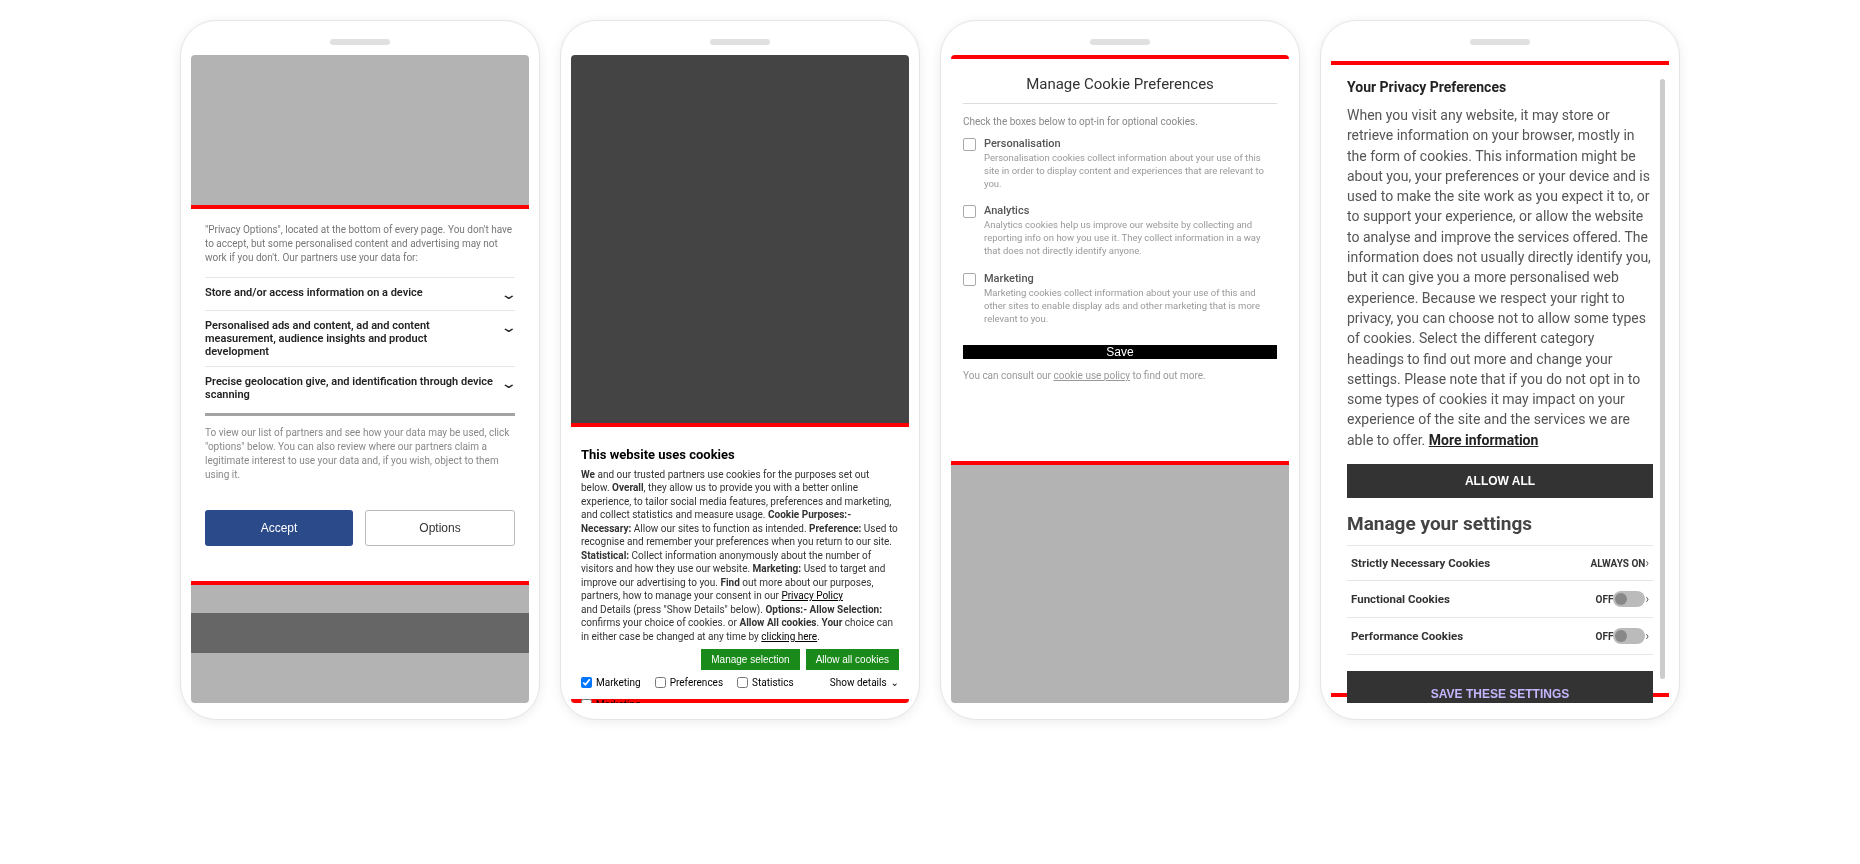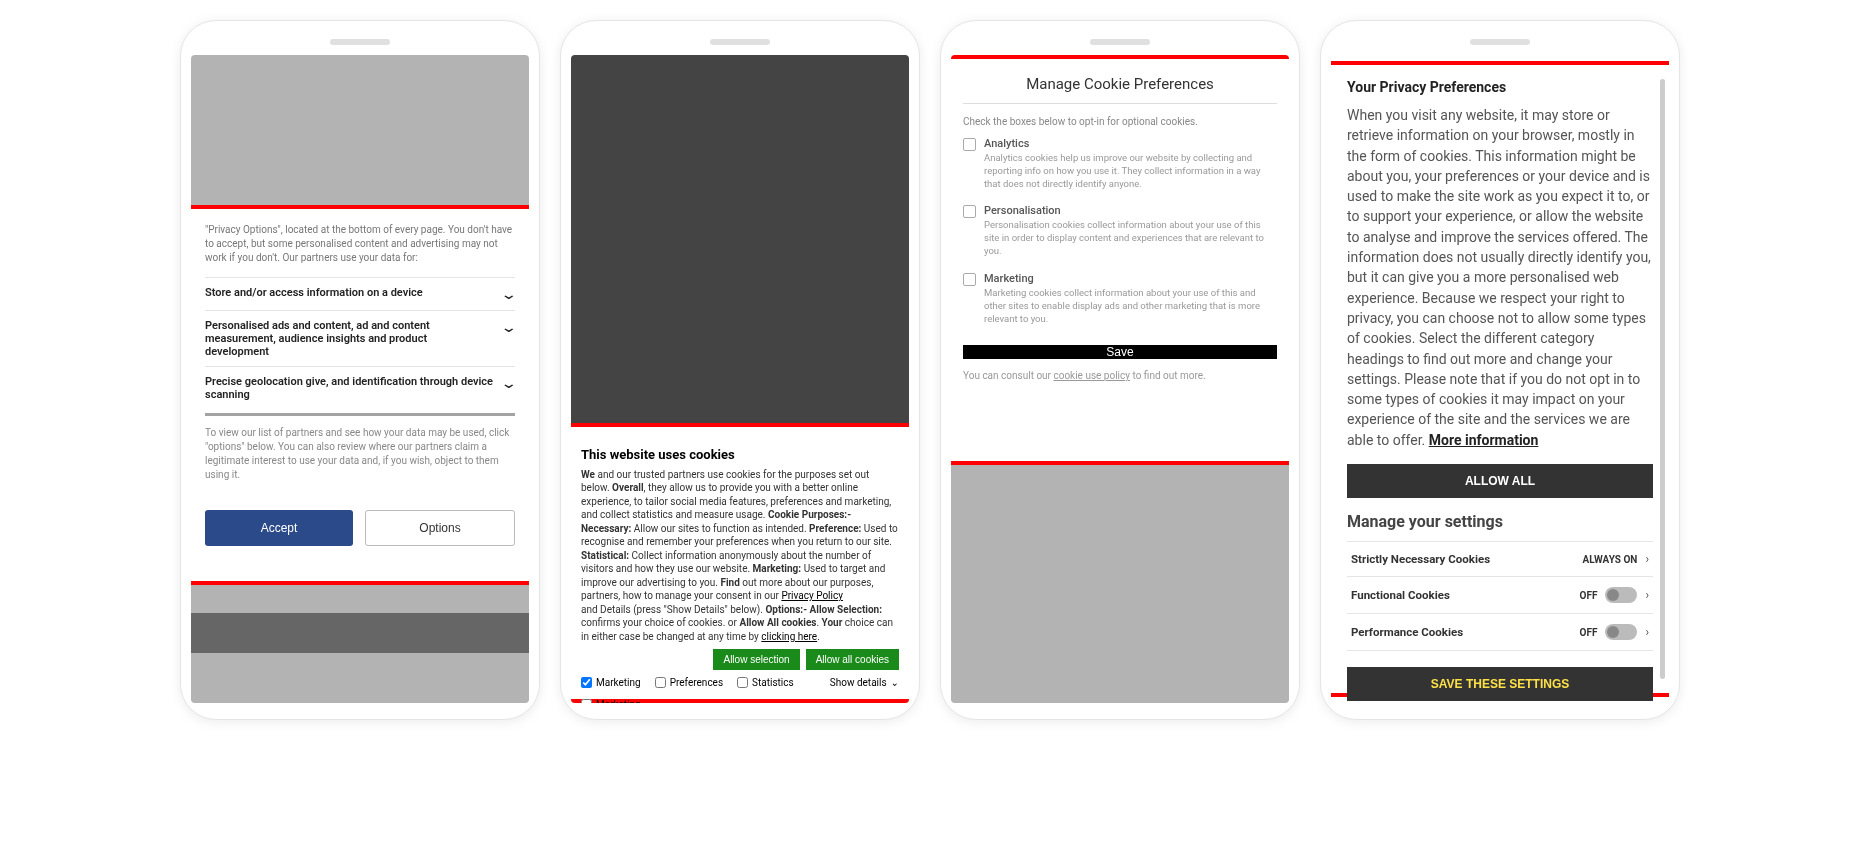--- a/index.html
+++ b/index.html
@@ -223,31 +223,31 @@
       width: 100%;
       background: #333;
       color: #fff;
       border: none;
       padding: 10px;
       font-size: 12px;
       font-weight: 700;
       margin-top: 14px;
       cursor: pointer;
     }
-    .p4-sub { font-size: 16px; font-weight: 700; color: #444; margin: 14px 0 10px; }
+    .p4-sub { font-size: 19px; font-weight: 700; color: #444; margin: 14px 0 10px; }
     .p4-row {
       display: flex;
       align-items: center;
       justify-content: space-between;
       padding: 10px 4px;
       border-top: 1px solid #e5e5e5;
     }
     .p4-row:last-of-type { border-bottom: 1px solid #e5e5e5; }
     .p4-row-label { font-size: 11.5px; font-weight: 700; color: #333; }
-    .p4-row-right { display: flex; align-items: center; gap: 8px; }
+    .p4-row-right { display: flex; align-items: center; }
     .p4-state { font-size: 10px; font-weight: 700; color: #333; }
     .toggle {
       width: 32px;
       height: 16px;
       background: #bbb;
       border-radius: 8px;
       position: relative;
     }
     .toggle::after {
       content: "";
@@ -256,23 +256,23 @@
       height: 12px;
       background: #888;
       border-radius: 50%;
       top: 2px;
       left: 2px;
     }
     .arrow-right { font-size: 12px; color: #555; }
     .p4-save {
       width: 100%;
       background: #333;
-      color: #fde047;
+      color: #c4b5fd;
       border: none;
-      padding: 10px;
+      padding: 16px;
       font-size: 12px;
       font-weight: 700;
       margin-top: 16px;
       cursor: pointer;
     }
     .p1-screen-extra {
       position: absolute;
       bottom: 50px;
       left: 0; right: 0;
       height: 40px;
@@ -323,21 +323,21 @@
 
 <div class="phone">
   <div class="speaker"></div>
   <div class="screen screen-2">
     <div class="red-box p2-box">
       <div class="p2-title">This website uses cookies</div>
       <div class="p2-text">
         <b>We</b> and our trusted partners use cookies for the purposes set out below. <b>Overall</b>, they allow us to provide you with a better online experience, to tailor social media features, preferences and marketing, and collect statistics and measure usage. <b>Cookie Purposes:- Necessary:</b> Allow our sites to function as intended. <b>Preference:</b> Used to recognise and remember your preferences when you return to our site. <b>Statistical:</b> Collect information anonymously about the number of visitors and how they use our website. <b>Marketing:</b> Used to target and improve our advertising to you. <b>Find</b> out more about our purposes, partners, how to manage your consent in our <a href="#">Privacy Policy</a><br>and Details (press "Show Details" below). <b>Options:- Allow Selection:</b> confirms your choice of cookies. or <b>Allow All cookies</b>. <b>Your</b> choice can in either case be changed at any time by <a href="#">clicking here</a>.
       </div>
       <div class="p2-buttons">
-        <button class="p2-btn">Allow selection</button>
+        <button class="p2-btn">Manage selection</button>
         <button class="p2-btn">Allow all cookies</button>
       </div>
       <div class="p2-checkrow">
         <label class="p2-check">
             <input type="checkbox" checked="" style="">
             <span>Marketing</span>
           </label>
         <label class="p2-check">
             <input type="checkbox" style="">
             <span>Preferences</span>
@@ -363,29 +363,29 @@
   <div class="speaker"></div>
   <div class="screen screen-3">
     <div class="p3-screen-top"></div>
     <div class="p3-band"></div>
     <div class="red-box p3-box">
       <div class="p3-title">Manage Cookie Preferences</div>
       <div class="p3-intro">Check the boxes below to opt-in for optional cookies.</div>
       <div class="p3-opt">
         <div class="p3-chk"></div>
         <div>
-          <div class="p3-opt-title">Analytics</div>
-          <div class="p3-opt-desc">Analytics cookies help us improve our website by collecting and reporting info on how you use it. They collect information in a way that does not directly identify anyone.</div>
+          <div class="p3-opt-title">Personalisation</div>
+          <div class="p3-opt-desc">Personalisation cookies collect information about your use of this site in order to display content and experiences that are relevant to you.</div>
         </div>
       </div>
       <div class="p3-opt">
         <div class="p3-chk"></div>
         <div>
-          <div class="p3-opt-title">Personalisation</div>
-          <div class="p3-opt-desc">Personalisation cookies collect information about your use of this site in order to display content and experiences that are relevant to you.</div>
+          <div class="p3-opt-title">Analytics</div>
+          <div class="p3-opt-desc">Analytics cookies help us improve our website by collecting and reporting info on how you use it. They collect information in a way that does not directly identify anyone.</div>
         </div>
       </div>
       <div class="p3-opt">
         <div class="p3-chk"></div>
         <div>
           <div class="p3-opt-title">Marketing</div>
           <div class="p3-opt-desc">Marketing cookies collect information about your use of this and other sites to enable display ads and other marketing that is more relevant to you.</div>
         </div>
       </div>
       <button class="p3-save">Save</button>

